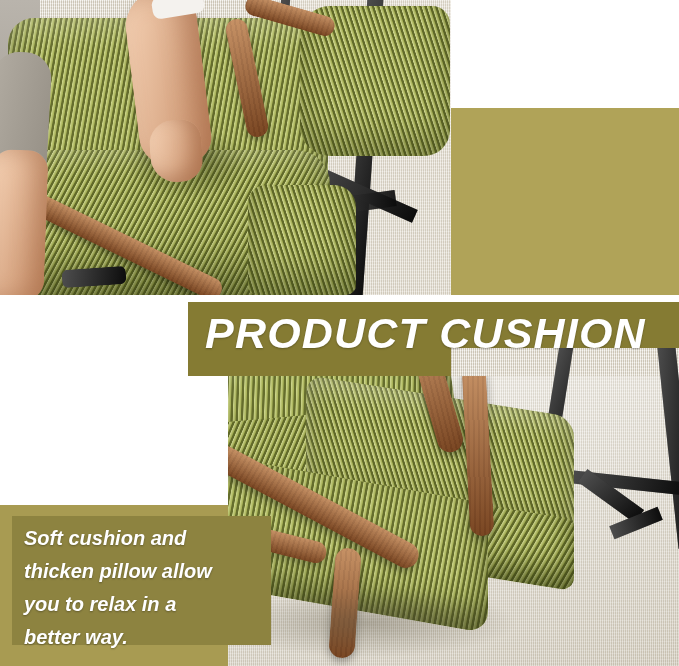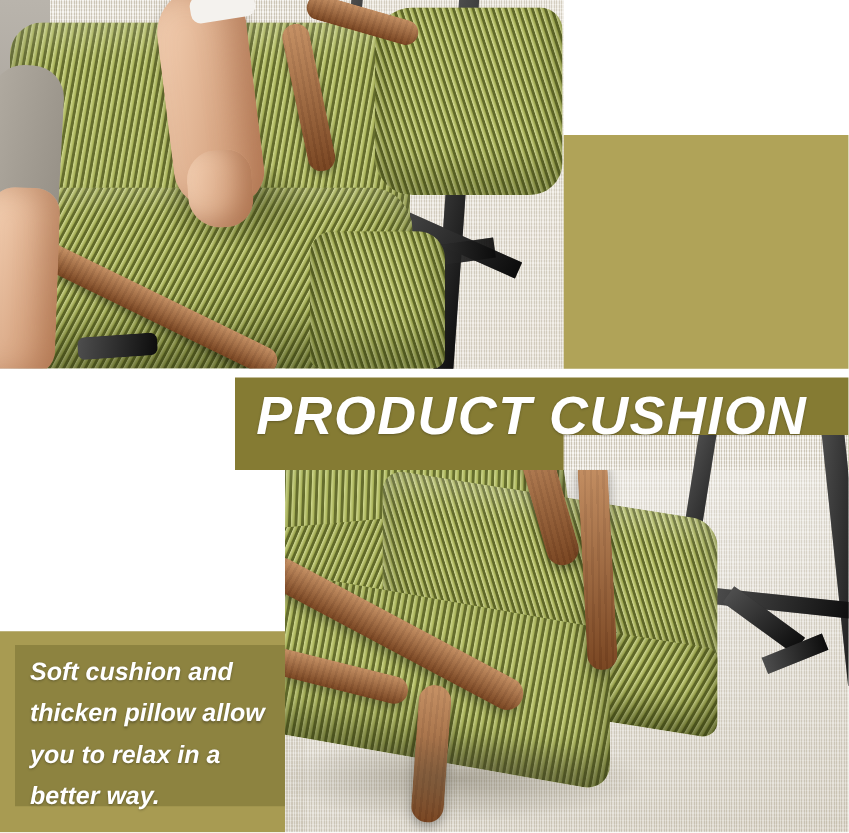--- a/index.html
+++ b/index.html
@@ -131,20 +131,21 @@
     position: absolute;
     left: 0px; top: 505px;
     width: 228px; height: 161px;
     background: #a89b52;
   }
   #caption-box {
     position: absolute;
     left: 12px; top: 11px;
     width: 216px; height: 129px;
     background: #8d8340;
+    padding-left: 43px;
   }
   #caption-text {
     position: absolute;
     left: 12px; top: 6px;
     width: 210px;
     font-size: 20px;
     font-weight: bold;
     font-style: italic;
     color: #ffffff;
     line-height: 33px;

